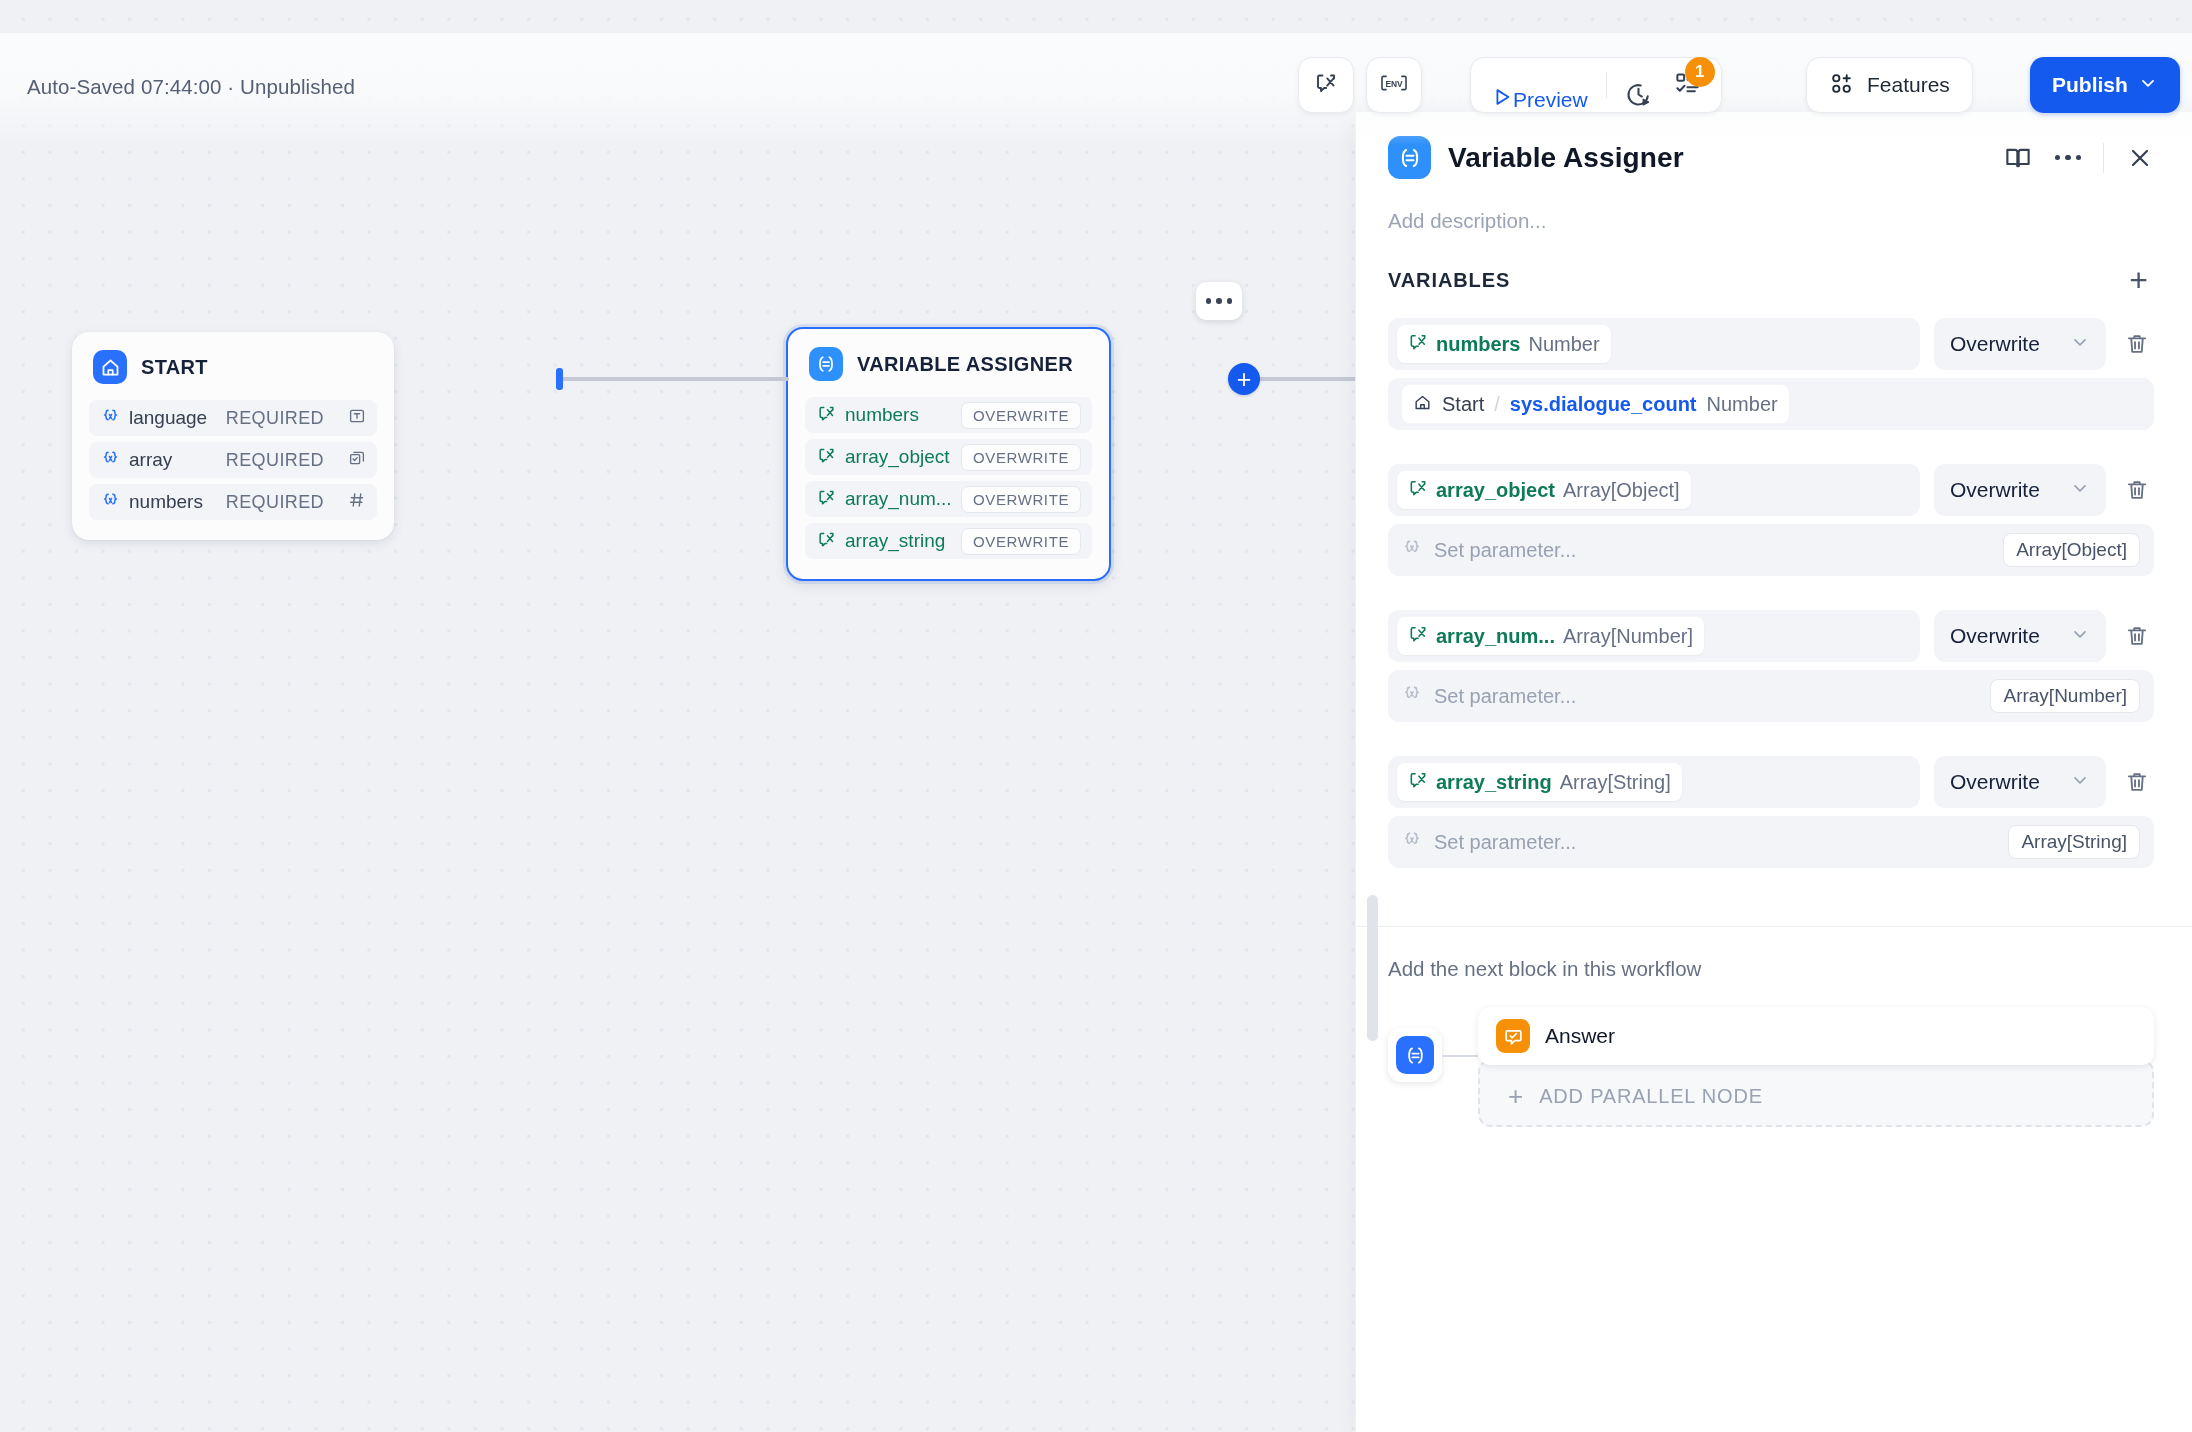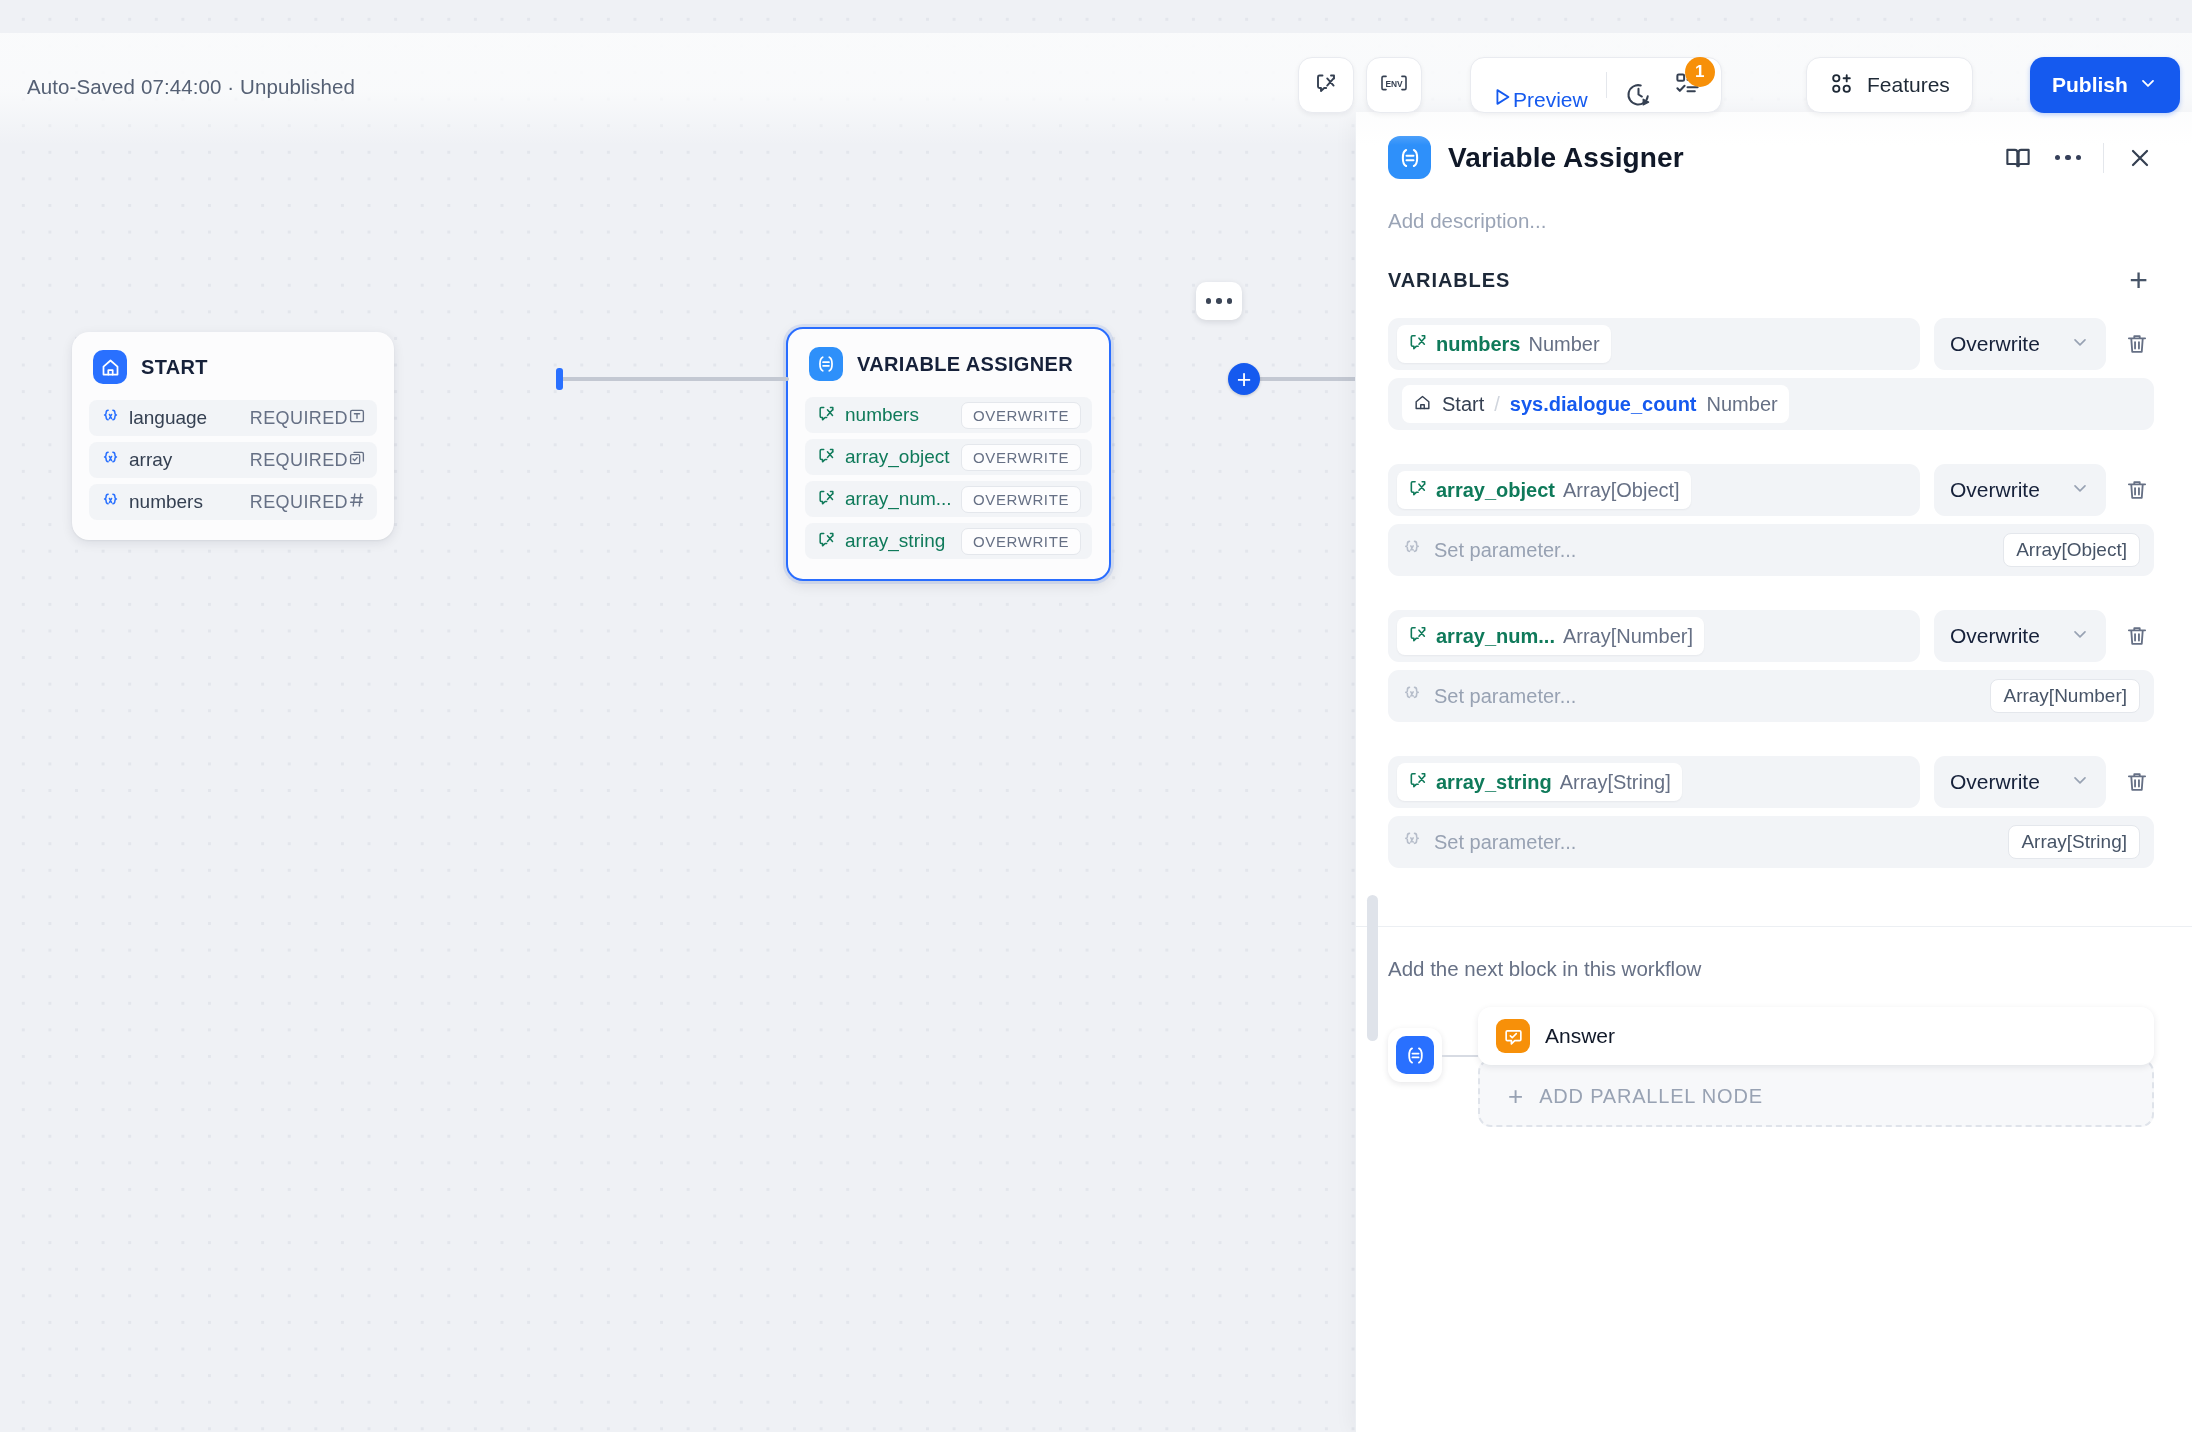--- a/index.html
+++ b/index.html
@@ -85,21 +85,21 @@
   .badge-lblue  { background: #2e90fa; }
   .node-title { font-size: 20px; font-weight: 700; color: #16213a; letter-spacing: 0.35px; }
   .node-row {
     height: 36px; border-radius: 8px; background: #f2f4f7;
     display: flex; align-items: center; padding: 0 11px 0 12px;
     margin-bottom: 6px;
   }
   .row-left { display: flex; align-items: center; gap: 9px; min-width: 0; }
   .row-var { font-size: 19px; color: #354052; white-space: nowrap; }
   .row-var-green { font-size: 19px; color: #0f7a5a; font-weight: 500; white-space: nowrap; }
-  .row-right { margin-left: auto; display: flex; align-items: center; gap: 0; }
+  .row-right { margin-left: auto; display: flex; align-items: center; gap: 24px; }
   .req-label { font-size: 18px; color: #667085; letter-spacing: 0.4px; }
   .ow-chip {
     border: 1px solid #e4e7ec; border-radius: 7px; background: #fdfdfe;
     font-size: 15px; color: #667085; letter-spacing: 0.6px;
     padding: 4px 11px; white-space: nowrap;
   }
   #node-dots {
     position: absolute; left: 1196px; top: 282px;
     width: 46px; height: 38px; background: #fff; border-radius: 10px;
     box-shadow: 0 2px 6px rgba(16,24,40,0.12);

